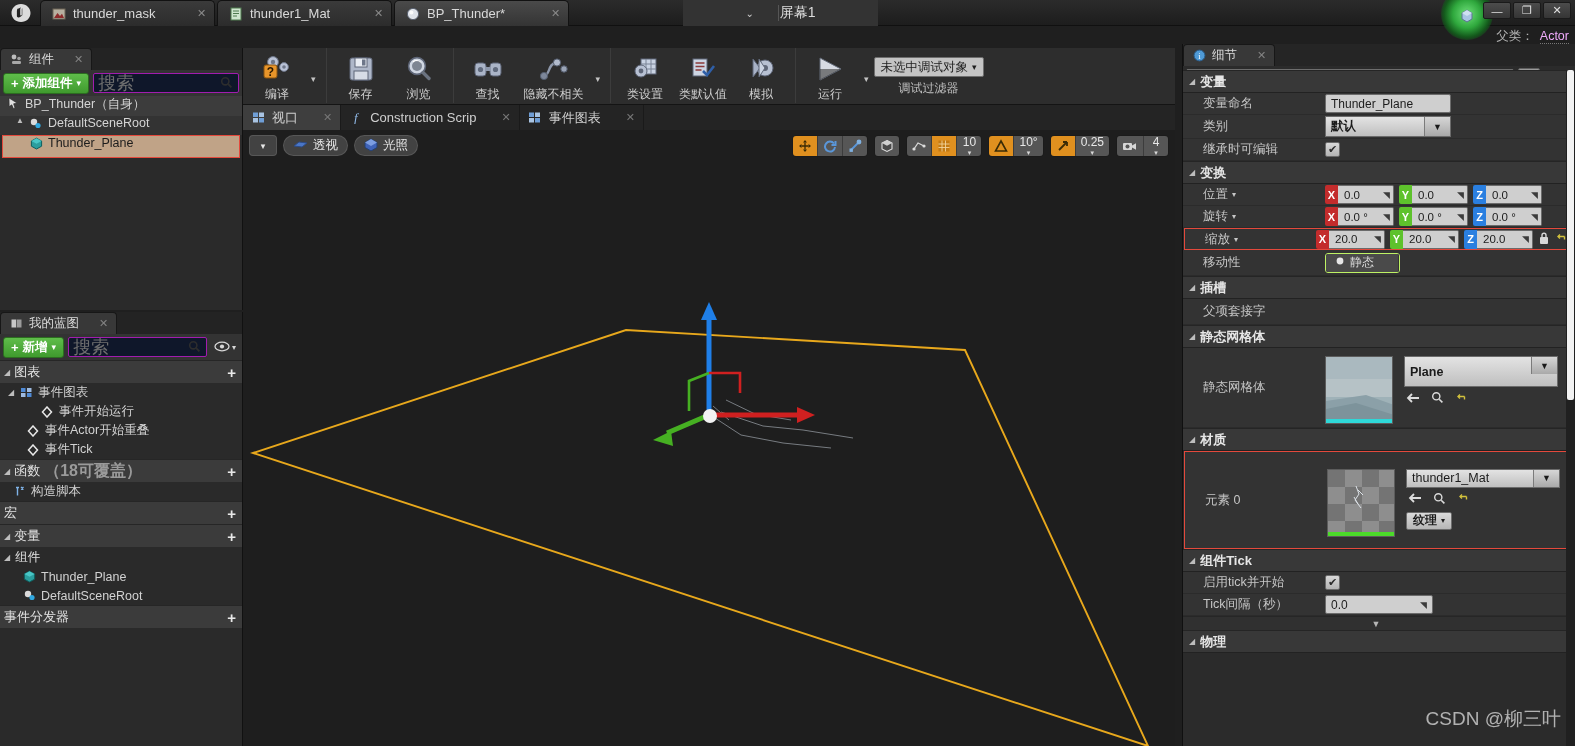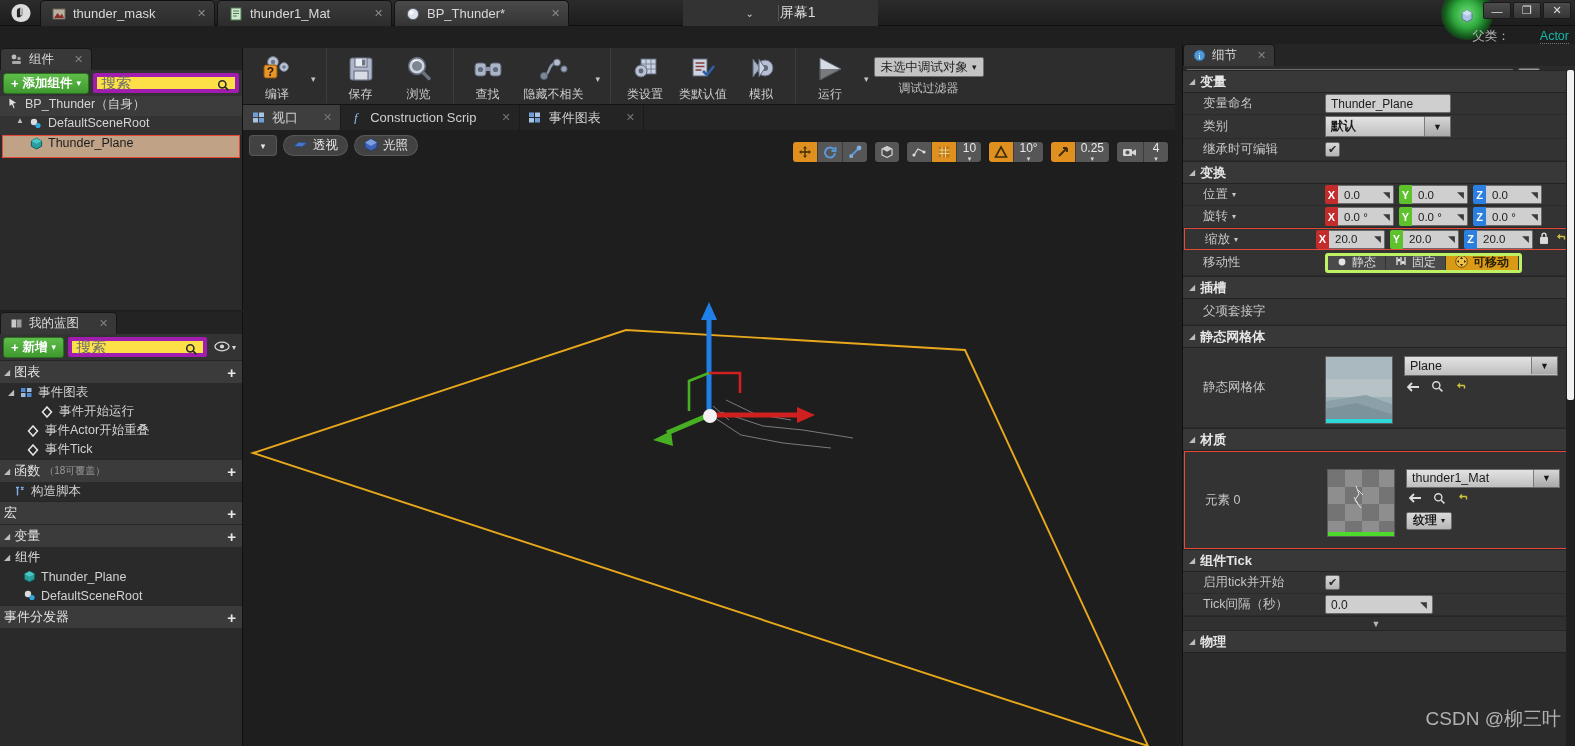--- a/index.html
+++ b/index.html
@@ -61,24 +61,24 @@
   }
 
   
   .menubar {
     position:absolute; left:0; top:26px; width:1575px; height:22px;
     background:#282828; border-bottom:1px solid #121212;
     display:flex; align-items:center; padding-left:8px;
   }
   .menu-item { padding:0 11px; height:22px; line-height:22px; color:#d2d2d2; font-size:12.5px; }
   .parent-class {
-    position:absolute; right:6px; top:28px; display:flex; gap:20px; align-items:baseline;
+    position:absolute; right:6px; top:28px; display:flex; gap:6px; align-items:baseline;
     color:#b4b4b4; font-size:12.5px;
   }
-  .parent-class .pval { color:#14b8a6; border-bottom:1px dotted #777;margin-left:10px; }
+  .parent-class .pval { color:#f0abfc; border-bottom:1px dotted #777; }
 
   
   .panel-tabrow { height:22px; display:flex; align-items:flex-end; background:#232323; }
   .panel-tab {
     height:22px; display:flex; align-items:center; gap:6px;
     padding:0 8px; background:#383838; border:1px solid #171717; border-bottom:none;
     border-radius:4px 4px 0 0; color:#dcdcdc; font-size:12.5px;
   }
   .panel-tab .pclose { color:#838383; font-size:11px; margin-left:14px; }
 
@@ -92,23 +92,23 @@
     padding:2px 3px; background:#333333;
   }
   .btn-green {
     height:21px; display:flex; align-items:center; gap:4px; padding:0 7px;
     background:linear-gradient(#5fbd4a,#3f9a2e); border:1px solid #2c6e20;
     border-radius:3px; color:#ffffff; font-size:12.5px; font-weight:bold;
   }
   .btn-green .plus { font-size:13px; }
   .btn-green .dd { font-size:9px; }
   .searchbox {
-    flex:1; height:20px; background:#fde047; border:4px solid #a21caf;
+    flex:1; height:20px; background:#0f172a; border:1px solid #a21caf;
     border-radius:2px; display:flex; align-items:center; padding:0 4px;
-    color:#6f6f6f; font-size:15px; position:relative;
+    color:#6f6f6f; font-size:18px; position:relative;
   }
   .searchbox .sicon { position:absolute; right:5px; top:2px; color:#2d2d2d; font-size:13px; }
   .tree { font-size:12.5px; }
   .tree-row {
     height:19px; display:flex; align-items:flex-start; gap:5px;
     padding-left:6px; color:#d4d4d4;
   }
   .tree-row.self { background:#3c3c3c; height:20px; }
   .tree-row.lvl1 { padding-left:16px; background:#333333; }
   .tree-row.selected {
@@ -127,21 +127,21 @@
     height:26px; display:flex; align-items:center; gap:4px; padding:2px 3px;
     background:#333333;
   }
   .eye-btn { display:flex; align-items:center; gap:2px; color:#d6d6d6; font-size:13px; padding:0 3px; }
   .mb-section {
     height:23px; display:flex; align-items:center; justify-content:space-between;
     padding:0 6px 0 4px; background:#3b3b3b; border-top:1px solid #262626;
     color:#e2e2e2; font-size:13px;
   }
   .mb-section .left { display:flex; align-items:center; gap:4px; }
-  .mb-section .sub { color:#9a9a9a; font-size:10px; }
+  .mb-section .sub { color:#9a9a9a; font-size:16px;font-weight:bold; }
   .mb-plus { color:#e8e8e8; font-size:15px; font-weight:bold; line-height:1; }
   .mb-row { height:19px; display:flex; align-items:center; gap:5px; color:#d2d2d2; font-size:12.5px; }
 
   
   .maintoolbar {
     position:absolute; left:243px; top:48px; width:932px; height:57px;
     background:#2d2d2d; border-bottom:1px solid #141414;
     display:flex; align-items:flex-start;
   }
   .tb-group { display:flex; align-items:flex-start; height:55px; padding:2px 5px; border-right:1px solid #3c3c3c; }
@@ -177,21 +177,21 @@
     background:#1e1e1e; overflow:hidden;
   }
   .vp-toolbar-l { position:absolute; left:6px; top:5px; display:flex; gap:6px; align-items:center; }
   .vp-chip {
     height:21px; border-radius:11px; background:rgba(75,75,75,0.82);
     border:1px solid rgba(130,130,130,0.35);
     display:flex; align-items:center; gap:5px; padding:0 9px;
     color:#e6e6e6; font-size:12.5px;
   }
   .vp-chip.sq { border-radius:4px; padding:0 7px; }
-  .vp-toolbar-r { position:absolute; right:6px; top:11px; display:flex; gap:6px; align-items:center; }
+  .vp-toolbar-r { position:absolute; right:6px; top:5px; display:flex; gap:6px; align-items:center; }
   .seg { display:flex; height:22px; border-radius:4px; overflow:hidden; border:1px solid #1b1b1b; }
   .seg .cell {
     min-width:24px; padding:0 5px; background:#565656;
     display:flex; align-items:center; justify-content:center; gap:2px;
     color:#e8e8e8; font-size:12px; border-right:1px solid #3c3c3c;
   }
   .seg .cell:last-child { border-right:none; }
   .seg .cell.on { background:#e0901f; }
   .seg .cell .mini { font-size:7px; color:#d8d8d8; line-height:5px; }
   .numcell { flex-direction:column; justify-content:center; line-height:11px; }
@@ -245,21 +245,21 @@
   }
   .axis .ax.x { background:#c32c2c; }
   .axis .ax.y { background:#5ec22c; }
   .axis .ax.z { background:#2a7fe0; }
   .axis .fld {
     width:56px; height:19px; background:#cfcfcf; border:1px solid #6b6b6b; border-left:none;
     border-radius:0 2px 2px 0; display:flex; align-items:center; justify-content:space-between;
     padding:0 3px 0 6px; color:#1c1c1c; font-size:11.5px;
   }
   .spin { font-size:9px; color:#3b3b3b; }
-  .mob-seg { display:flex; height:20px; border:3px solid #bef264; border-radius:3px; overflow:hidden; }
+  .mob-seg { display:flex; height:20px; border:1px solid #bef264; border-radius:3px; overflow:hidden;flex-direction:column; }
   .mob-seg .mc {
     display:flex; align-items:center; gap:5px; padding:0 9px; background:#4a4a4a;
     color:#dcdcdc; font-size:12px; border-right:1px solid #333;
   }
   .mob-seg .mc.on { background:#d99b16; color:#2a2000; font-weight:bold; }
   .thumb { width:68px; height:68px; border:1px solid #5c5c5c; position:relative; overflow:hidden; }
   .thumb .bar { position:absolute; left:0; bottom:0; width:100%; height:4px; }
   .asset-col { display:flex; flex-direction:column; gap:4px; }
   .asset-icons { display:flex; align-items:center; gap:11px; padding-left:2px; }
   .aic { color:#d8d8d8; font-size:13px; }
@@ -1094,21 +1094,21 @@
             <svg width="68" height="68" viewBox="0 0 68 68">
                 <rect width="68" height="68" fill="#9fb2b8"></rect>
                 <rect y="0" width="68" height="22" fill="#aab9bf"></rect>
                 <rect y="22" width="68" height="18" fill="#b6c2c6"></rect>
                 <path d="M0 44 L40 38 L68 48 L68 68 L0 68Z" fill="#8ba0a8"></path>
                 <path d="M0 52 L30 46 L68 58 L68 68 L0 68Z" fill="#7d939b"></path>
               </svg>
             <span class="bar" style="background:#2fd8d8"></span>
           </div>
           <div class="asset-col" style="flex:1;padding-left:6px">
-            <div class="selfield" style="width:154px;height:20px;font-weight:normal">
+            <div class="selfield" style="width:154px;height:31px;font-weight:bold">
               <span>Plane</span>
               <span class="arw" style="height:17px">▼</span>
             </div>
             <div class="asset-icons">
               <span class="aic">
                 <svg width="14" height="12" viewBox="0 0 14 12">
                     <path d="M13 6H3M6 2L2 6l4 4" fill="none" stroke="#dcdcdc" stroke-width="1.8"></path>
                   </svg>
               </span>
               <span class="aic">

